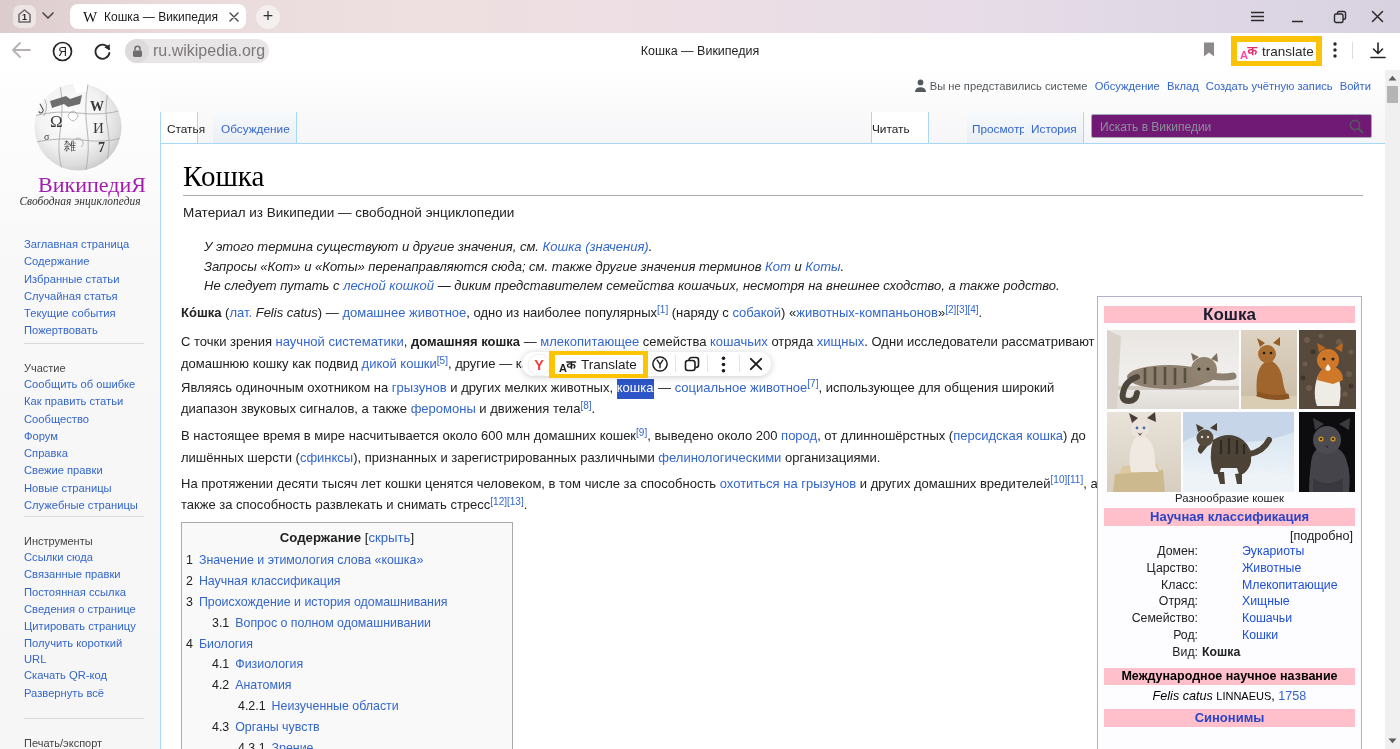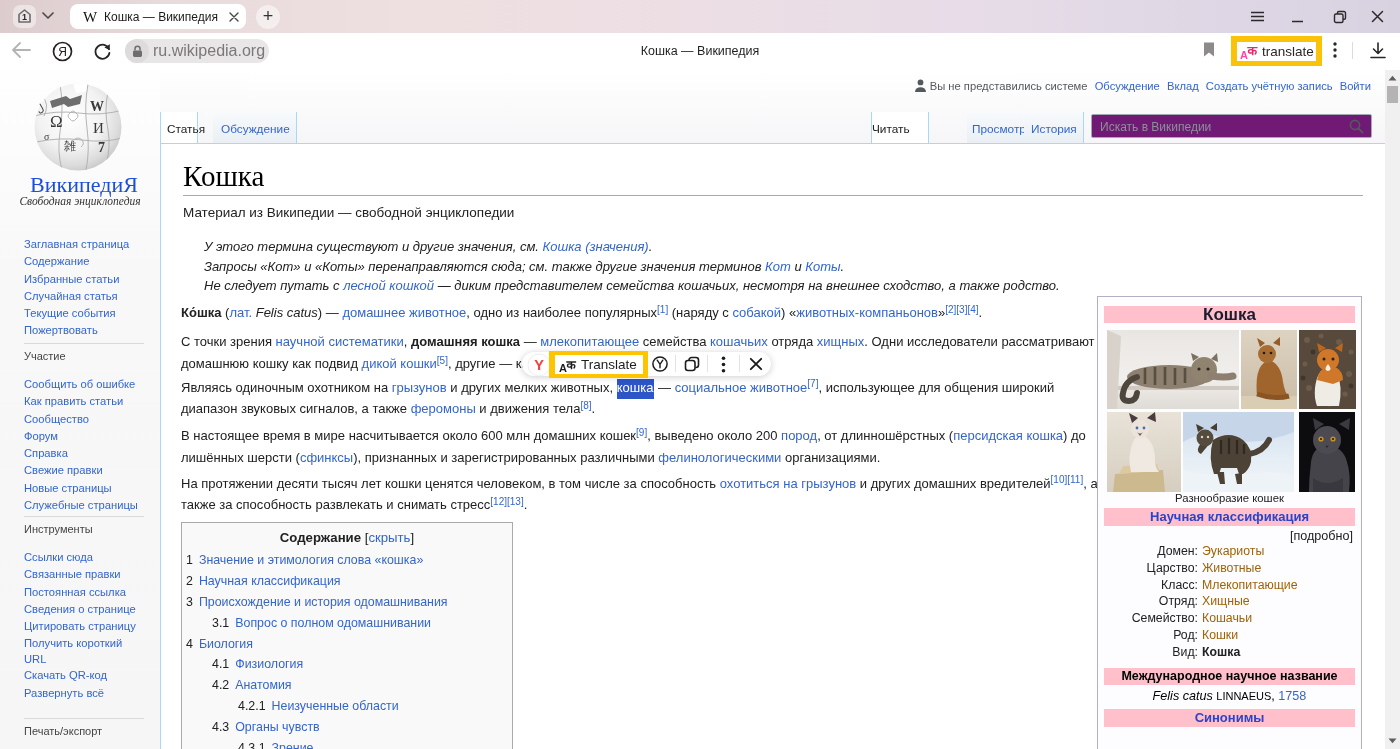--- a/index.html
+++ b/index.html
@@ -61,28 +61,28 @@
   #tab-src { left:967px; width:95px; background:linear-gradient(#f8fafc,#e9eff5); border-right:1px solid #a7d7f9; padding-left:5px; }
   #tab-hist { left:1024px; width:60px; background:linear-gradient(#f8fafc,#e9eff5); border-right:1px solid #a7d7f9; padding-left:7px; }
   .rtab { position:absolute; top:42px; height:31px; font-size:11.8px; padding-top:10px; white-space:nowrap; }
 
   #searchbox { position:absolute; left:1091px; top:44px; width:281px; height:24px; background:#701a75;
      border:1px solid #a2a9b1; border-radius:2px; }
   #searchbox .ph { position:absolute; left:8px; top:5px; font-size:12px; color:#8a9199; }
 
   
   #logo { position:absolute; left:30px; top:10px; }
-  #wordmark { position:absolute; left:4px; top:102px; width:160px; text-align:center;
-     font-family:"Liberation Serif",serif; font-size:22px; color:#1d4ed8; }
+  #wordmark { position:absolute; left:12px; top:102px; width:160px; text-align:center;
+     font-family:"Liberation Serif",serif; font-size:22px; color:#a21caf; }
   #tagline { position:absolute; left:0; top:125px; width:160px; text-align:center;
      font-family:"Liberation Serif",serif; font-style:italic; font-size:11.5px; color:#333; }
   .snav { position:absolute; left:24px; width:142px; font-size:11.2px; line-height:17.3px; }
   .snav a { color:#3366cc; text-decoration:none; display:block; }
   .shead { position:absolute; left:24px; width:120px; font-size:11px; color:#444;
-     border-top:1px solid #dadada; padding-top:6px; }
+     border-top:1px solid #dadada; padding-top:18px; }
 
   
   #firstHeading { position:absolute; left:183px; top:90px; font-family:"Liberation Serif",serif;
      font-size:29px; color:#000; }
   #headrule { position:absolute; left:183px; top:125px; width:1180px; height:1px; background:#aaa; }
   #siteSub { position:absolute; left:183px; top:135px; font-size:13.5px; color:#222; }
   #hatnotes { position:absolute; left:204px; top:167px; width:900px; font-style:italic; font-size:13px;
      color:#202122; line-height:19.7px; }
   #hatnotes a { color:#3366cc; text-decoration:none; }
   #bodytext { position:absolute; left:181px; top:232.3px; width:917px; font-size:13px; color:#202122; }
@@ -115,21 +115,21 @@
   .pinkbar { background:#ffc0cb; text-align:center; margin:0 6px; padding:0; }
   #ib-title { font-size:17px; font-weight:bold; color:#1c1c30; line-height:17px; margin-top:9px; }
   #collage { margin:2px 5px 0 9px; }
   #ib-caption { text-align:center; font-size:11.3px; color:#202122; margin-top:0; }
   #ib-class { font-weight:bold; font-size:13px; line-height:18px; margin-top:4px; }
   #ib-class a { color:#2b43c6; text-decoration:none; }
   #podrobno { text-align:right; padding-right:8px; font-size:12.6px; color:#202122; margin-top:3px; }
   .taxrow { display:flex; line-height:16.8px; }
   .taxrow .l { width:100px; text-align:right; color:#202122; }
   .taxrow .v { margin-left:4px; }
-  .taxrow .v a { color:#a16207; text-decoration:none; }
+  .taxrow .v a { color:#1d4ed8; text-decoration:none;margin-left:40px; }
   #ib-intname { font-weight:bold; font-size:12.5px; color:#000; line-height:17px; margin-top:7px; }
   #ib-latin { text-align:center; font-size:12.6px; margin-top:4px; }
   #ib-latin a { color:#3366cc; text-decoration:none; }
   #ib-syn { font-weight:bold; font-size:13px; line-height:18px; margin-top:6px; }
   #ib-syn a { color:#2b43c6; text-decoration:none; }
 
   
   #pp-pill { position:absolute; left:522px; top:281.5px; width:249px; height:24.5px; background:#fff; border-radius:12.5px;
      box-shadow:0 1px 7px rgba(0,0,0,.20); }
   #pp-yellow { position:absolute; left:549px; top:280.5px; width:99px; height:27px; background:#fdc402; }

